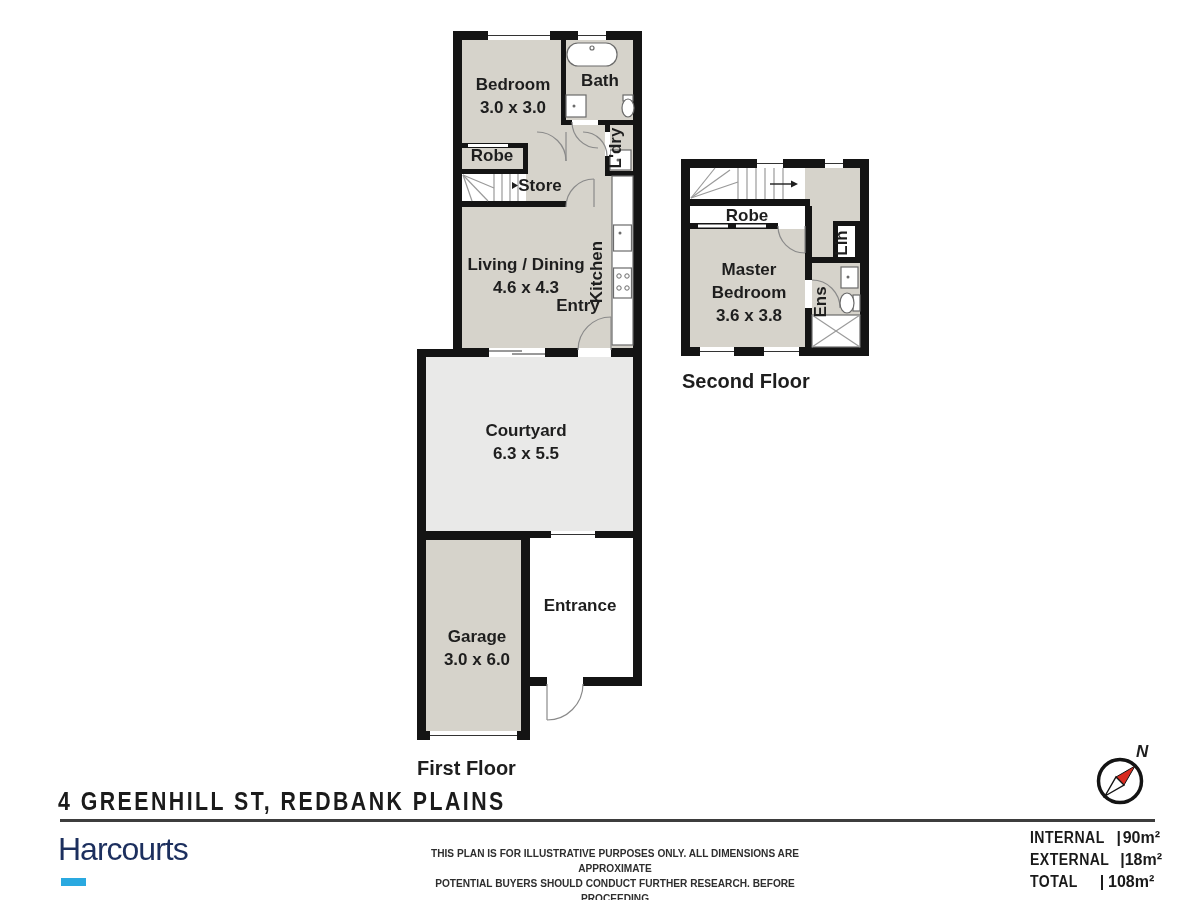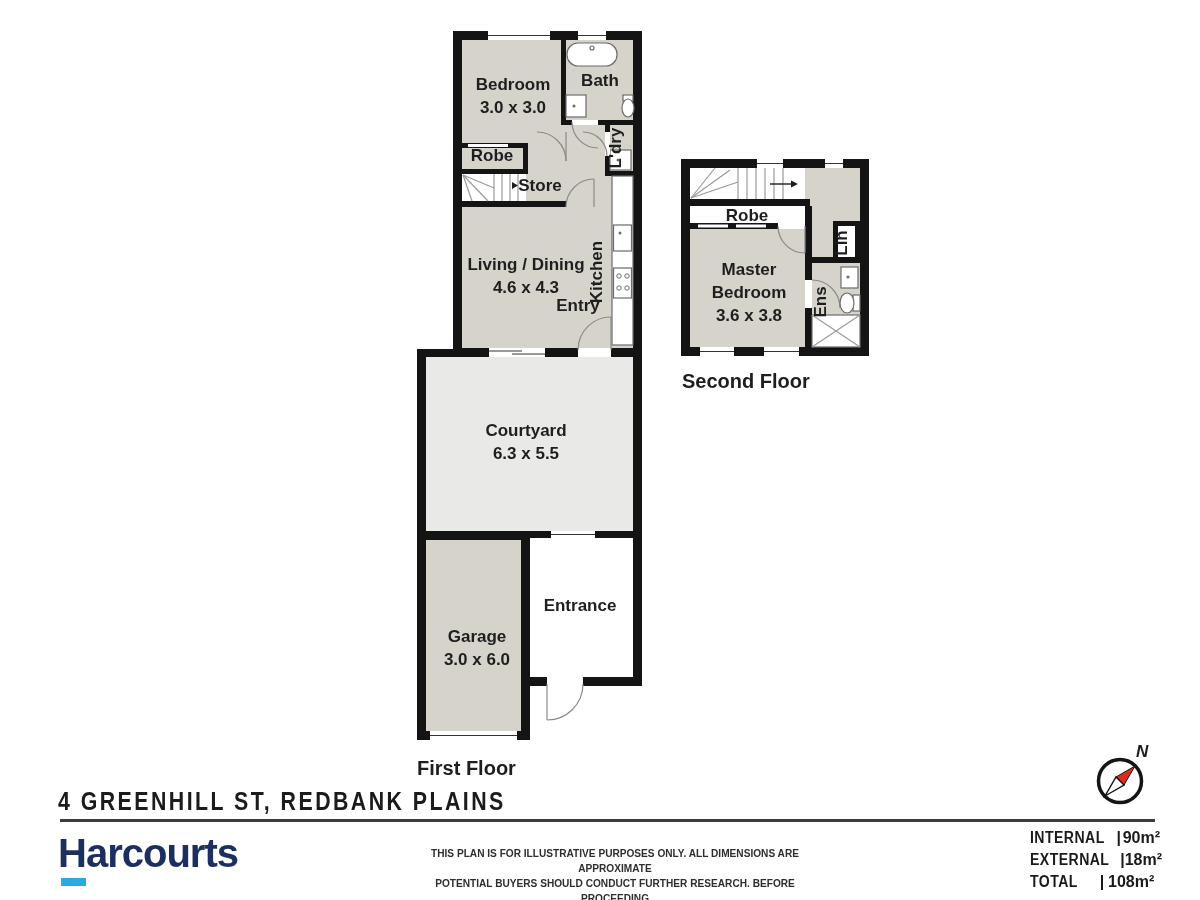--- a/index.html
+++ b/index.html
@@ -36,21 +36,21 @@
   .needle-white{fill:#ffffff;stroke:var(--wall);stroke-width:1.4;}
 
   .address{
     position:absolute;left:58px;top:786px;
     font-size:26px;font-weight:bold;letter-spacing:3px;color:#1b1b1b;
     transform:scale(0.82,1);transform-origin:left top;white-space:nowrap;
   }
   .divider{position:absolute;left:60px;top:819px;width:1095px;height:3px;background:#3d3d3d;}
   .brand{
     position:absolute;left:58px;top:831px;
-    font-size:40px;font-weight:bold;color:var(--brand_navy);letter-spacing:-1px;
+    font-size:32px;font-weight:normal;color:var(--brand_navy);letter-spacing:-1px;
   }
   .brand-underline{position:absolute;left:61px;top:878px;width:25px;height:8px;background:var(--brand_cyan);}
   .disclaimer{
     position:absolute;left:400px;top:846px;width:430px;text-align:center;
     font-size:11px;line-height:15px;color:#2e2e2e;font-weight:bold;
     transform:scale(0.92,1);transform-origin:center top;
   }
   .areas{position:absolute;left:1030px;top:829px;width:130px;}
   .area-row{display:flex;align-items:baseline;height:22px;font-size:16px;font-weight:bold;color:#1a1a1a;}
   .area-label{flex:1;letter-spacing:0.5px;transform:scale(0.88,1);transform-origin:left center;}

